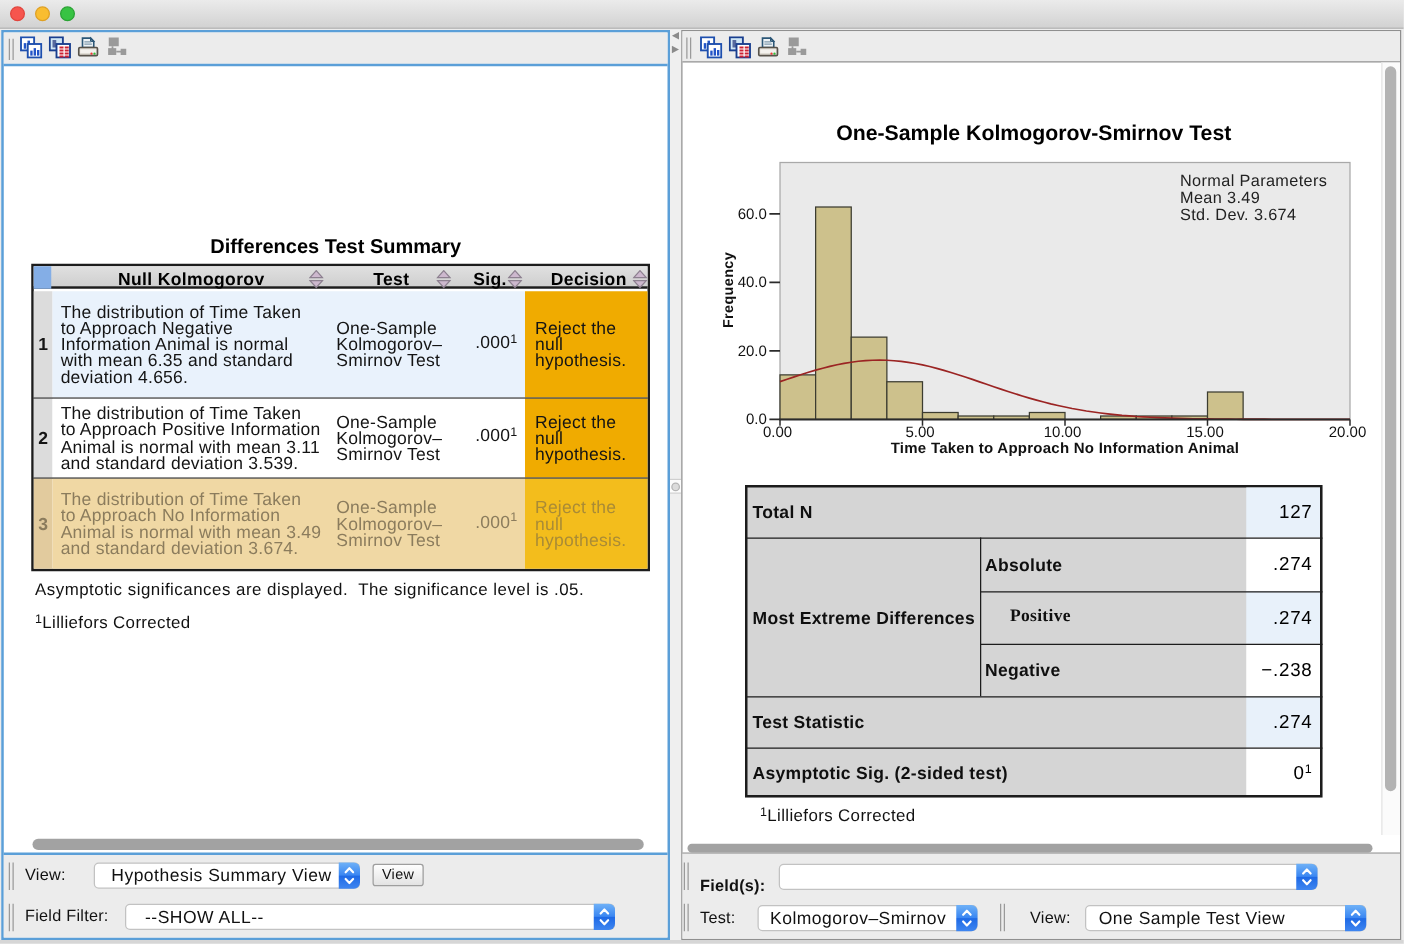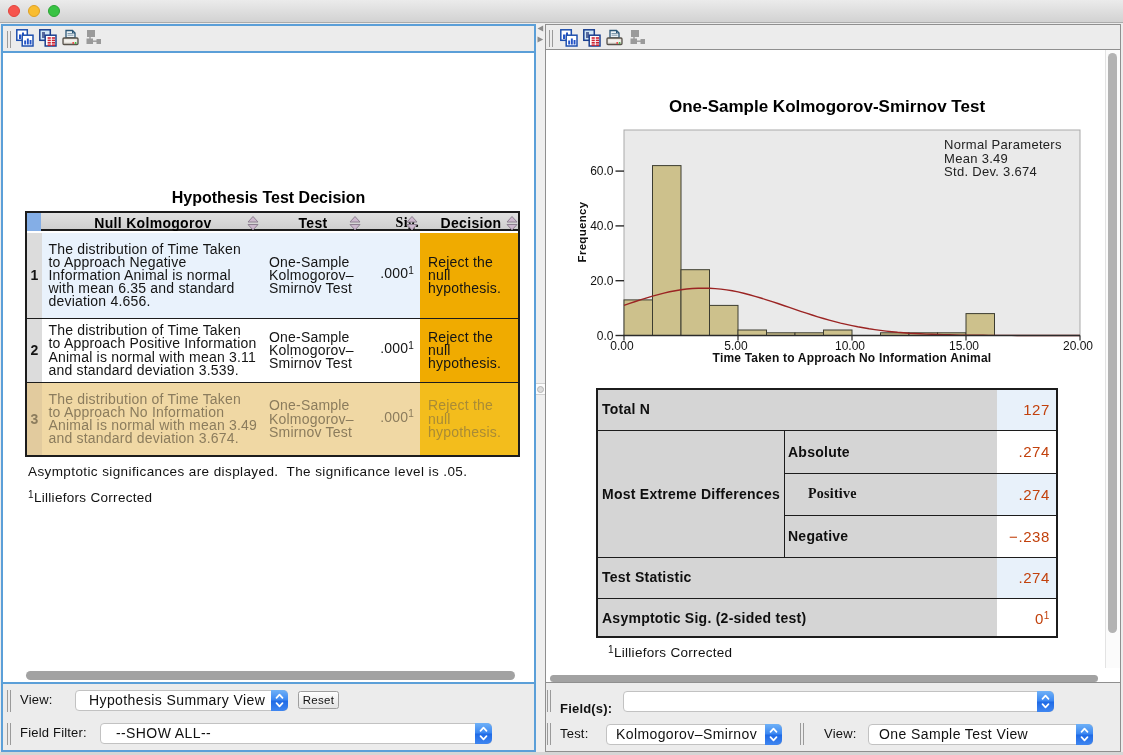--- a/index.html
+++ b/index.html
@@ -12,21 +12,21 @@
     font-size:14px; letter-spacing:0.4px; color:#111; }
   .dd .cap { position:absolute; right:-1px; top:-1px; width:17px; height:21px; border-radius:0 5px 5px 0;
     background:linear-gradient(#6fb1f7 0%,#3b87f2 48%,#1f6ae6 52%,#3f86f0 100%); }
   .btn { position:absolute; height:18px; background:linear-gradient(#fefefe,#e3e3e3); border:1px solid #9e9e9e;
     border-radius:2.5px; font-size:11.5px; letter-spacing:0.3px; color:#111; text-align:center; line-height:16px; }
   .hdr { font-weight:bold; font-size:14px; letter-spacing:0.3px; color:#000; }
   .cell { position:absolute; font-size:14px; letter-spacing:0.2px; line-height:13.2px; color:#141414; white-space:nowrap; }
   .hthumb { position:absolute; height:8px; border-radius:4px; background:#a2a2a2; }
   .vthumb { position:absolute; width:9px; border-radius:4.5px; background:#b3b3b3; }
   .rt-lbl { position:absolute; font-weight:bold; font-size:14px; color:#0f0f0f; letter-spacing:0.25px; white-space:nowrap; }
-  .rt-val { position:absolute; font-size:15px; color:#c2410c; text-align:right; letter-spacing:0.6px; }
+  .rt-val { position:absolute; font-size:15px; color:#000000; text-align:right; letter-spacing:0.6px; }
   sup { font-size:10px; vertical-align:baseline; position:relative; top:-4.5px; }
 </style>
 </head>
 <body>
 
 <div class="abs" style="left:0;top:0;width:1123px;height:23px;background:linear-gradient(#ebebeb,#d2d2d2);border-bottom:1px solid #ababab;">
   <div class="abs" style="left:8px;top:5px;width:12px;height:12px;border-radius:50%;background:#f6554e;border:1px solid #e2443c;"></div>
   <div class="abs" style="left:28px;top:5px;width:12px;height:12px;border-radius:50%;background:#f9bd30;border:1px solid #dfa023;"></div>
   <div class="abs" style="left:48px;top:5px;width:12px;height:12px;border-radius:50%;background:#38c343;border:1px solid #2aa334;"></div>
 </div>
@@ -70,35 +70,35 @@
     <circle cx="14.6" cy="13.9" r="0.9" fill="#3b3"></circle>
 </svg>
 <svg class="abs" style="left:84px;top:29px;" width="18" height="18" viewBox="0 0 18 18">
 <rect x="3" y="1" width="8" height="7" fill="#9a9a9a"></rect>
 <line x1="6" y1="8" x2="6" y2="12" stroke="#9a9a9a" stroke-width="1.4"></line>
 <rect x="2.5" y="9.5" width="6.5" height="5.5" fill="#9a9a9a"></rect>
 <line x1="9" y1="12.2" x2="13" y2="12.2" stroke="#9a9a9a" stroke-width="1.4"></line>
 <rect x="12.5" y="10" width="4.5" height="5" fill="#9a9a9a"></rect>
 </svg>
 
-<div id="ltitle" class="abs" style="left:21px;top:189px;width:495px;text-align:center;font-weight:bold;font-size:16px;color:#000;">Hypothesis Test Decision</div>
+<div id="ltitle" class="abs" style="left:21px;top:189px;width:495px;text-align:center;font-weight:bold;font-size:16px;color:#000;">Differences Test Summary</div>
 <div class="abs" style="left:25px;top:211px;width:495px;height:246px;border:2px solid #1c1c1c;"></div>
 <div class="abs" style="left:27px;top:213px;width:491px;height:18px;background:linear-gradient(#e0e0e0,#cfcfcf);border-bottom:2px solid #1c1c1c;"></div>
 <div class="abs" style="left:27px;top:213px;width:14px;height:18px;background:#84aee6;"></div>
 <div class="abs hdr" style="left:42px;top:215px;width:222px;text-align:center;">Null Kolmogorov</div>
 <svg class="abs" style="left:247px;top:215.5px;" width="12" height="15" viewBox="0 0 12 15">
     <polygon points="6,0.5 11,6 1,6" fill="#cdb8ce" stroke="#8d8090" stroke-width="1"></polygon>
     <polygon points="1,8.5 11,8.5 6,14" fill="#cdb8ce" stroke="#8d8090" stroke-width="1"></polygon>
   </svg>
 <div class="abs hdr" style="left:262px;top:215px;width:102px;text-align:center;">Test</div>
 <svg class="abs" style="left:349px;top:215.5px;" width="12" height="15" viewBox="0 0 12 15">
     <polygon points="6,0.5 11,6 1,6" fill="#cdb8ce" stroke="#8d8090" stroke-width="1"></polygon>
     <polygon points="1,8.5 11,8.5 6,14" fill="#cdb8ce" stroke="#8d8090" stroke-width="1"></polygon>
   </svg>
-<div class="abs hdr" style="left:365px;top:215px;width:54px;text-align:right;font-family:Liberation Serif, serif;">Sig.</div>
+<div class="abs hdr" style="left:365px;top:215px;width:54px;text-align:center;">Sig.</div>
 <svg class="abs" style="left:406px;top:215.5px;" width="12" height="15" viewBox="0 0 12 15">
     <polygon points="6,0.5 11,6 1,6" fill="#cdb8ce" stroke="#8d8090" stroke-width="1"></polygon>
     <polygon points="1,8.5 11,8.5 6,14" fill="#cdb8ce" stroke="#8d8090" stroke-width="1"></polygon>
   </svg>
 <div class="abs hdr" style="left:420px;top:215px;width:102px;text-align:center;">Decision</div>
 <svg class="abs" style="left:506px;top:215.5px;" width="12" height="15" viewBox="0 0 12 15">
     <polygon points="6,0.5 11,6 1,6" fill="#cdb8ce" stroke="#8d8090" stroke-width="1"></polygon>
     <polygon points="1,8.5 11,8.5 6,14" fill="#cdb8ce" stroke="#8d8090" stroke-width="1"></polygon>
   </svg>
 <div class="abs" style="left:27px;top:233px;width:15px;height:84.5px;background:#dcdcdc;"></div>
@@ -138,21 +138,21 @@
 <div class="lbl" style="left:20px;top:692px;">View:</div>
 <div class="dd" style="left:75px;top:690px;width:213px;">
     <div style="position:absolute;left:13px;top:0;line-height:19.5px;white-space:nowrap;">Hypothesis Summary View</div>
     <div class="cap">
       <svg width="17" height="21" viewBox="0 0 17 21" style="position:absolute;left:0;top:0;">
         <path d="M5.5 7.8 L8.5 4.6 L11.5 7.8" fill="none" stroke="#fff" stroke-width="1.7" stroke-linecap="round" stroke-linejoin="round"></path>
         <path d="M5.5 13.2 L8.5 16.4 L11.5 13.2" fill="none" stroke="#fff" stroke-width="1.7" stroke-linecap="round" stroke-linejoin="round"></path>
       </svg>
     </div>
   </div>
-<div class="btn" style="left:298px;top:691px;width:41px;">Reset</div>
+<div class="btn" style="left:298px;top:691px;width:41px;">View</div>
 <div class="grip" style="left:7px;top:723px;height:22px;"></div>
 <div class="grip" style="left:10px;top:723px;height:22px;"></div>
 <div class="lbl" style="left:20px;top:724.5px;">Field Filter:</div>
 <div class="dd" style="left:100px;top:722.5px;width:392px;">
     <div style="position:absolute;left:15px;top:0;line-height:19.5px;white-space:nowrap;">--SHOW ALL--</div>
     <div class="cap">
       <svg width="17" height="21" viewBox="0 0 17 21" style="position:absolute;left:0;top:0;">
         <path d="M5.5 7.8 L8.5 4.6 L11.5 7.8" fill="none" stroke="#fff" stroke-width="1.7" stroke-linecap="round" stroke-linejoin="round"></path>
         <path d="M5.5 13.2 L8.5 16.4 L11.5 13.2" fill="none" stroke="#fff" stroke-width="1.7" stroke-linecap="round" stroke-linejoin="round"></path>
       </svg>

